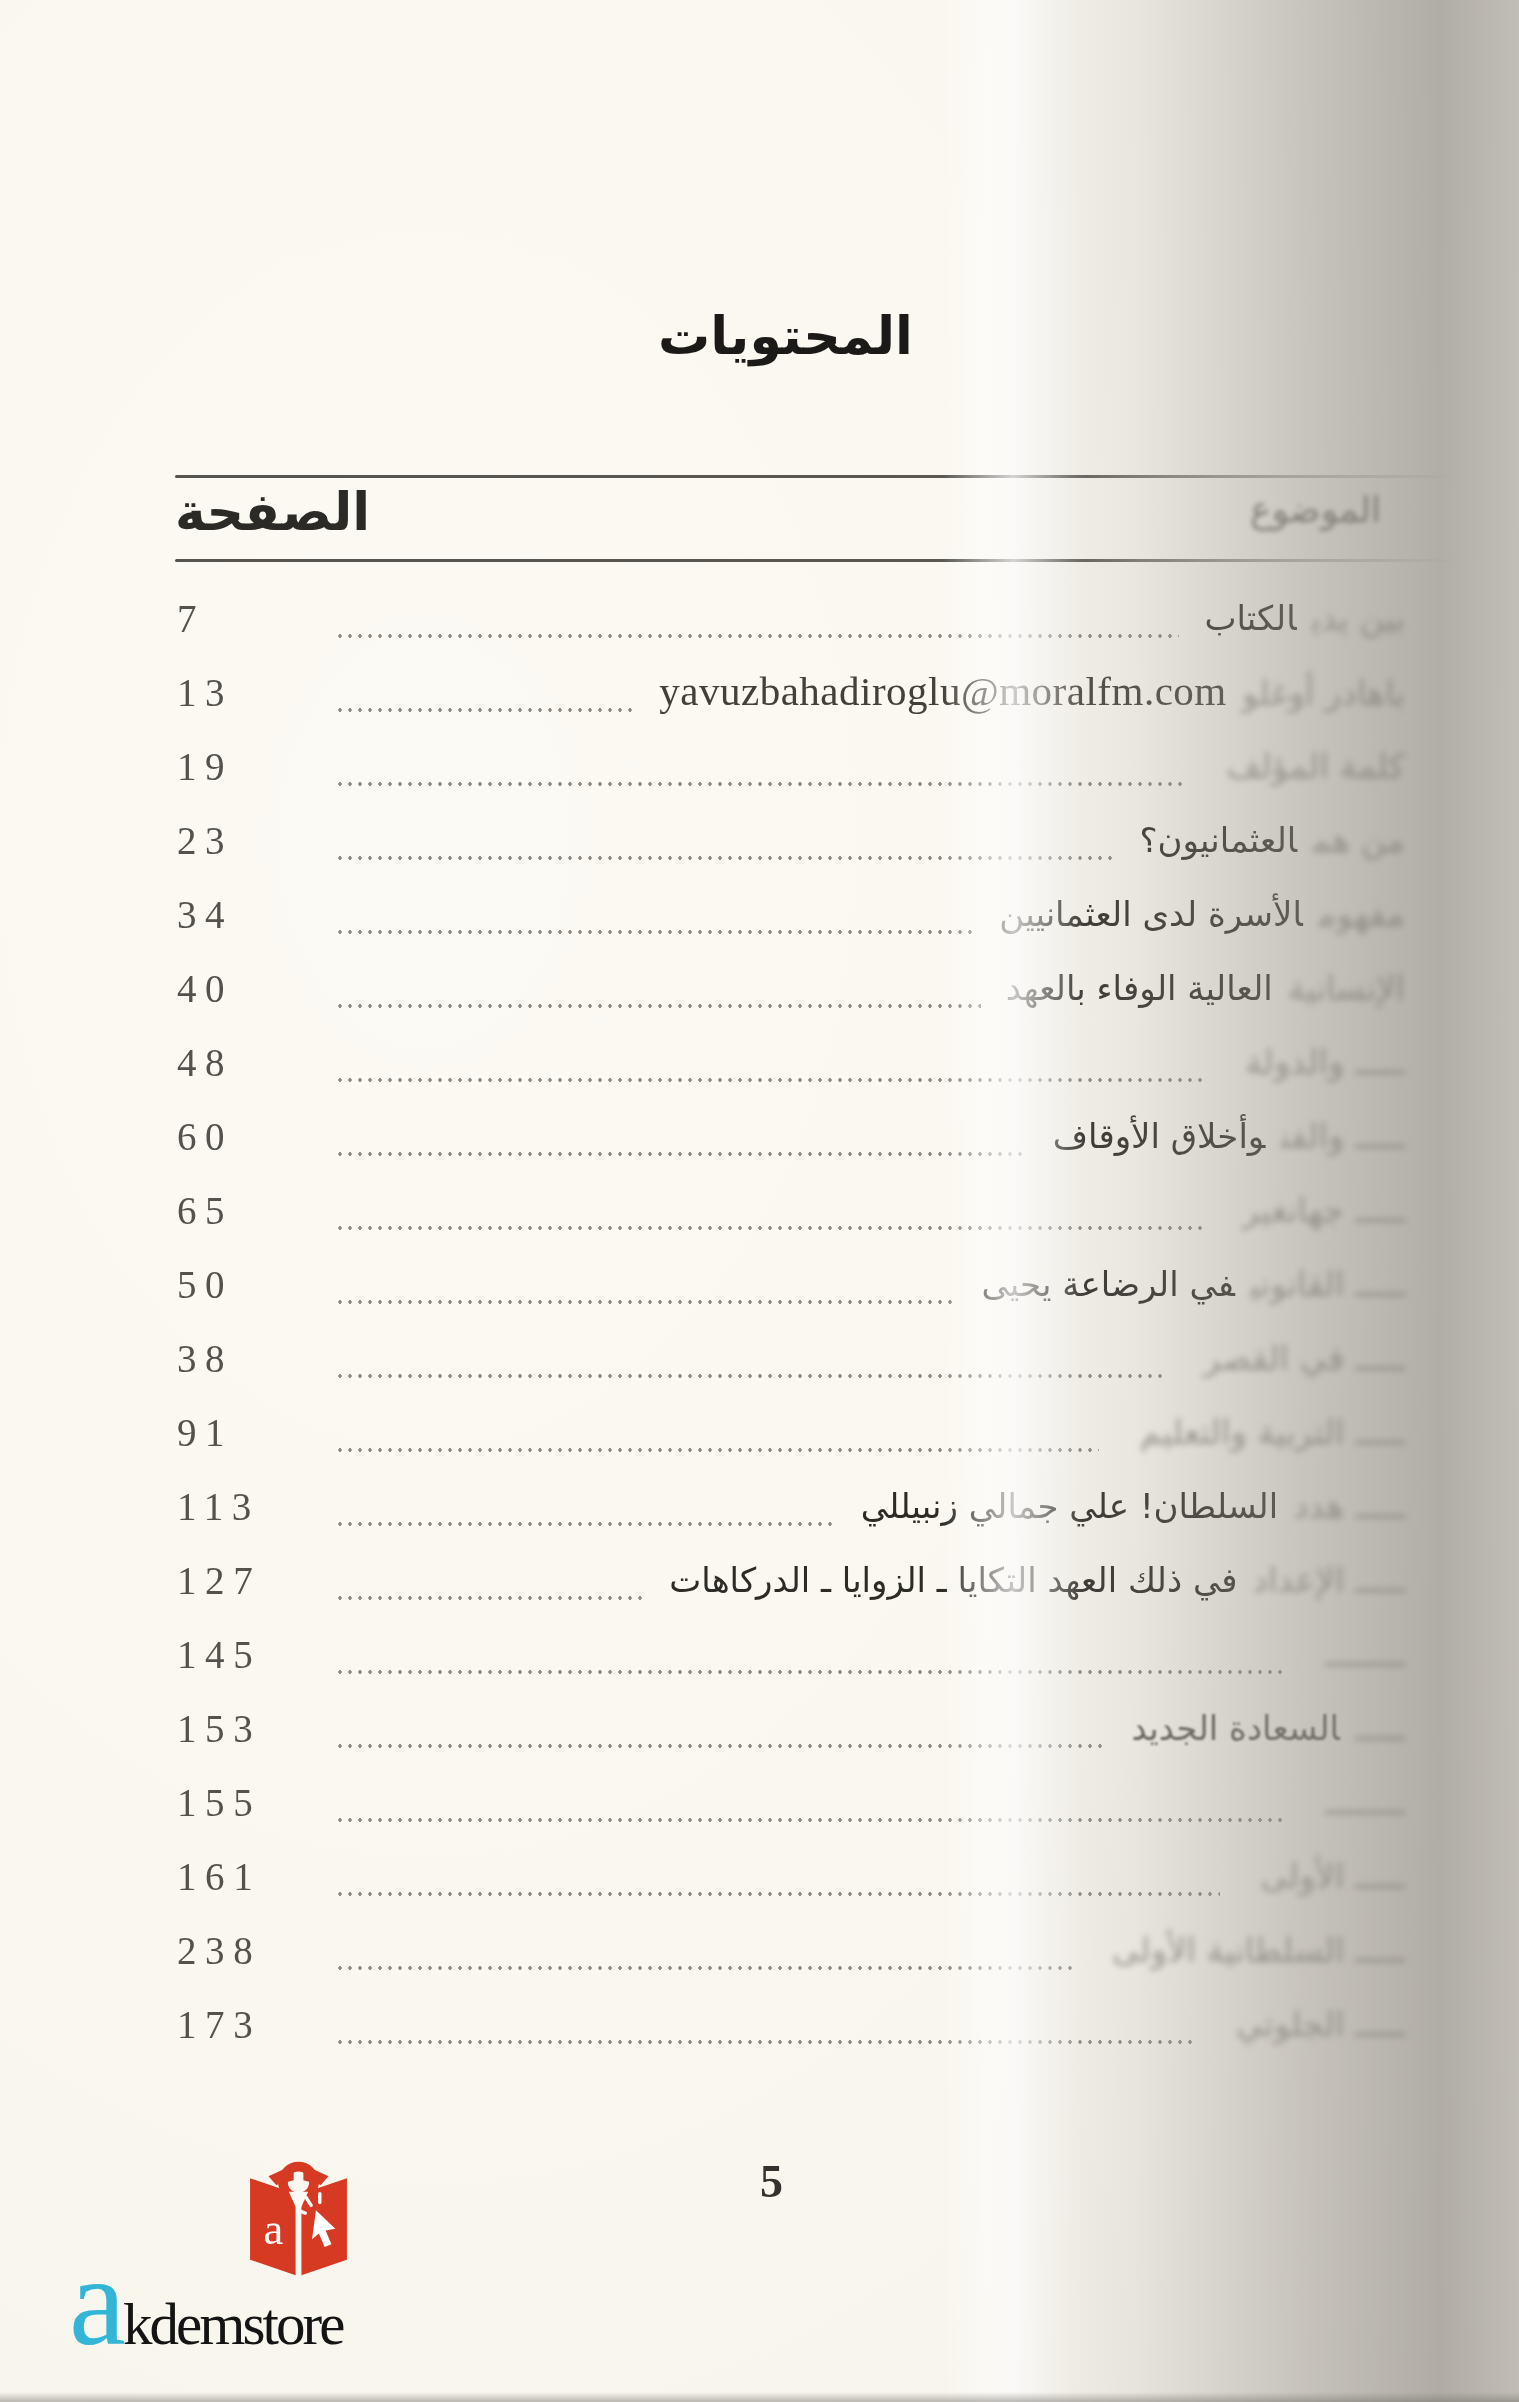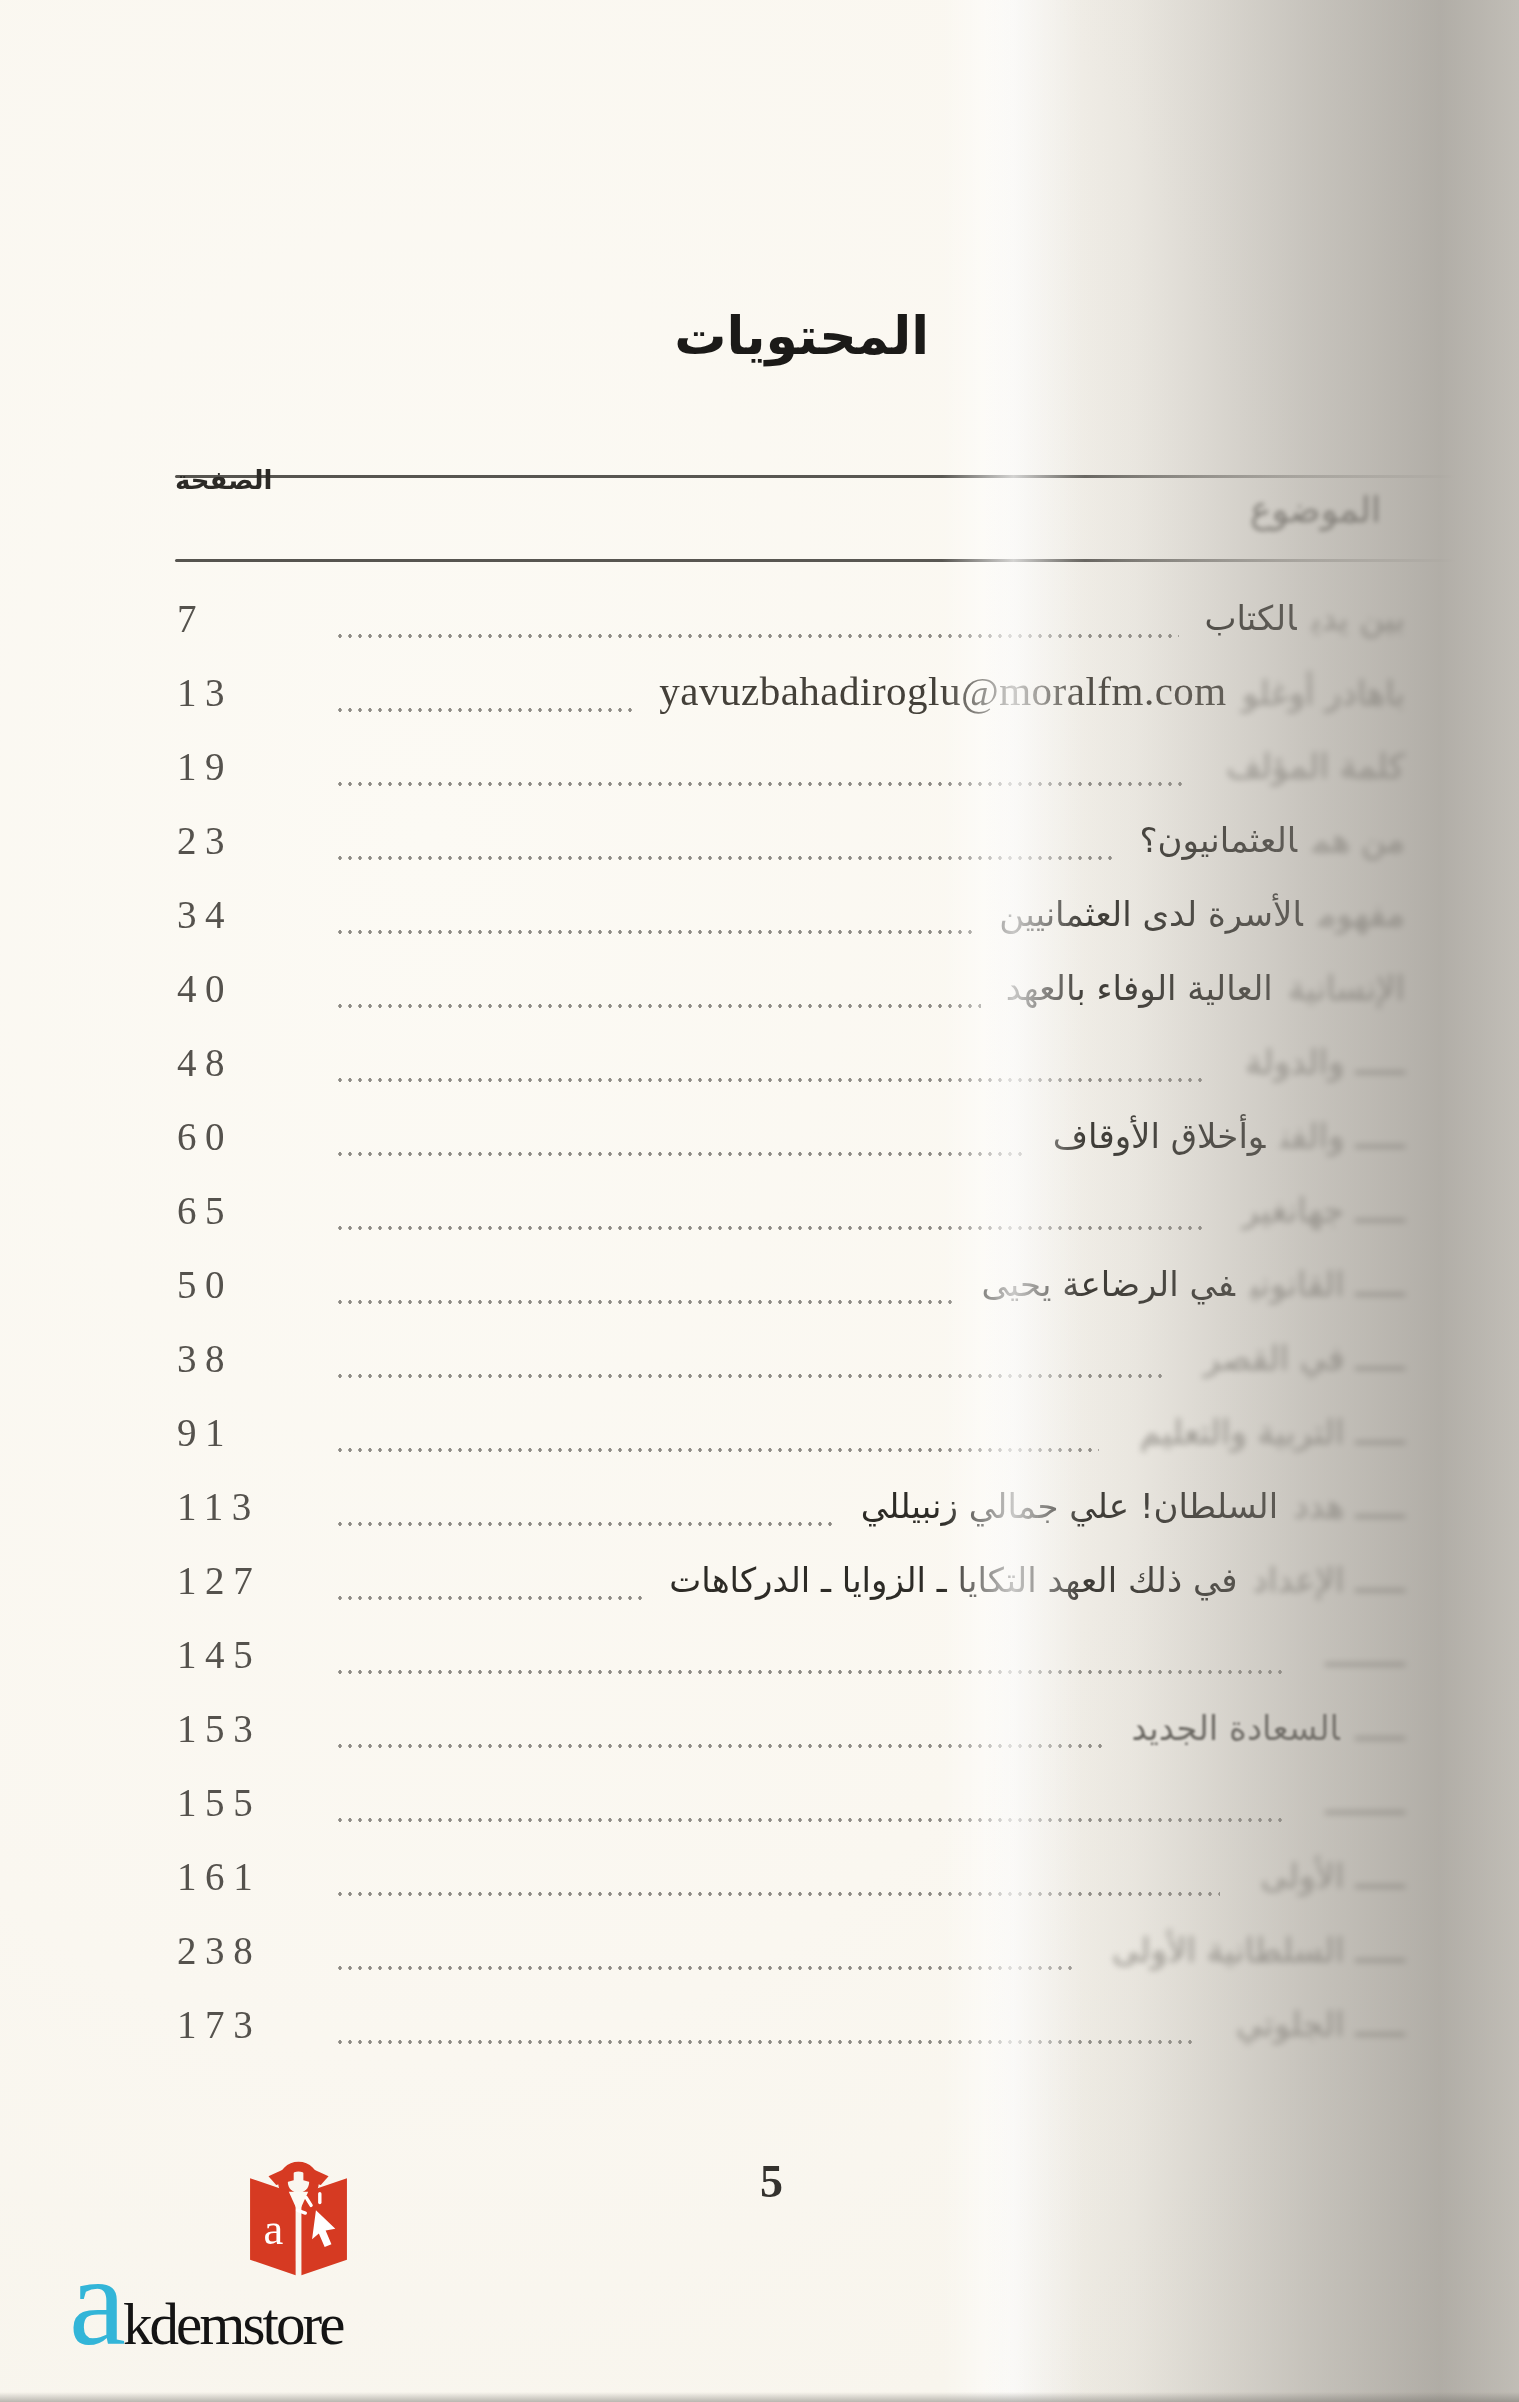--- a/index.html
+++ b/index.html
@@ -2,30 +2,30 @@
 <html lang="ar"><head>
 <meta charset="utf-8">
 <style>
   html,body{margin:0;padding:0;}
   .page{
     position:relative; width:1520px; height:2402px; overflow:hidden;
     background: radial-gradient(ellipse at 28% 35%, #fcfaf4 0%, #faf7f0 55%, #f6f3ea 100%);
     font-family:"DejaVu Sans", sans-serif;
   }
   .doc-title{
-    position:absolute; top:306px; left:642px; width:287px; text-align:right;
+    position:absolute; top:306px; left:642px; width:287px; text-align:center;
     font-size:52px; font-weight:bold; color:#1b1a18; letter-spacing:1px;
   }
   .rule{ position:absolute; left:175px; width:1281px; height:2.9px;
     background:linear-gradient(to right,#56544f 0%, #5a5853 70%, rgba(86,84,79,0) 100%);
     border-radius:1.9px;}
   .rule-top{top:475px;}
   .rule-bottom{top:559px;}
-  .col-label-page{ position:absolute; left:175px; top:465px;
-    font-size:26px; color:#2c2a26; font-weight:600;}
+  .col-label-page{ position:absolute; left:175px; top:482px;
+    font-size:52px; color:#2c2a26; font-weight:600;}
   .col-label-subject{ position:absolute; left:1250px; top:489px;
     font-size:36px; color:#4d4a44; filter:blur(2.9px); opacity:.8;}
   .toc{ position:absolute; top:581px; left:177px; width:1228px;}
   .row{ height:74px; display:flex; align-items:center;}
   .num{ flex:none; width:145px; font-family:"Liberation Serif","DejaVu Serif",serif;
     font-size:39px; color:#55524d; letter-spacing:.22em;}
   .leader{ flex:1 1 auto; height:7.6px; align-self:flex-end; margin:0 25px 15.3px 13.4px;
     background-image:radial-gradient(circle, #8d8a84 1.5px, rgba(0,0,0,0) 1.8px);
     background-size:10px 7.6px; background-repeat:repeat-x; background-position:left center;
     min-width:29px;}

